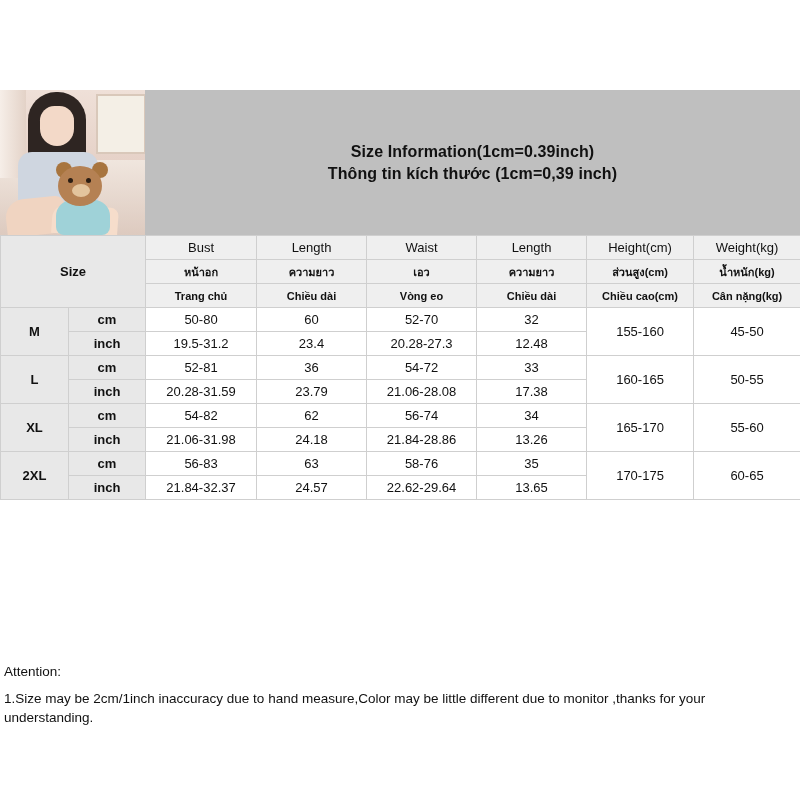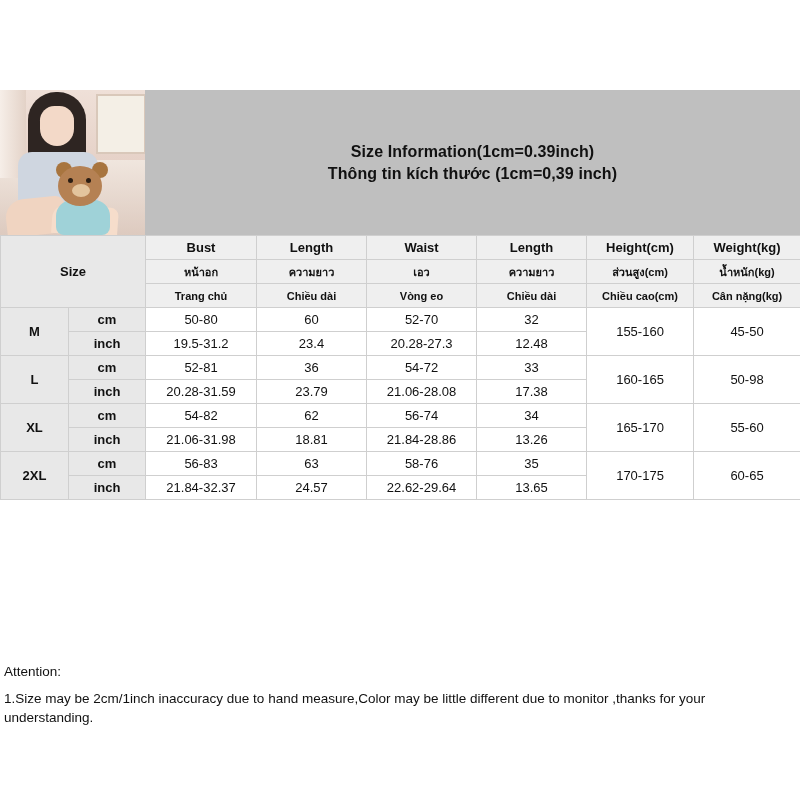--- a/index.html
+++ b/index.html
@@ -131,21 +131,21 @@
     font-weight: bold;
     font-size: 21px;
   }
   .unitcell {
     background: #e8e8e8;
     font-weight: bold;
     font-size: 12px;
   }
   .hdr {
     background: #efefef;
-    font-weight: bold;
+    font-weight: normal;
     font-size: 13.5px;
   }
   .hdr.sub {
     font-weight: bold;
     font-size: 11px;
   }
   .val {
     background: #ffffff;
     font-size: 13px;
   }
@@ -259,21 +259,21 @@
         </tr>
 
         <tr>
           <td class="sizecell" rowspan="2">L</td>
           <td class="unitcell">cm</td>
           <td class="val">52-81</td>
           <td class="val">36</td>
           <td class="val">54-72</td>
           <td class="val">33</td>
           <td class="hw" rowspan="2">160-165</td>
-          <td class="hw" rowspan="2">50-98</td>
+          <td class="hw" rowspan="2">50-55</td>
         </tr>
         <tr>
           <td class="unitcell">inch</td>
           <td class="val">20.28-31.59</td>
           <td class="val">23.79</td>
           <td class="val">21.06-28.08</td>
           <td class="val">17.38</td>
         </tr>
 
         <tr>
@@ -282,21 +282,21 @@
           <td class="val">54-82</td>
           <td class="val">62</td>
           <td class="val">56-74</td>
           <td class="val">34</td>
           <td class="hw" rowspan="2">165-170</td>
           <td class="hw" rowspan="2">55-60</td>
         </tr>
         <tr>
           <td class="unitcell">inch</td>
           <td class="val">21.06-31.98</td>
-          <td class="val">18.81</td>
+          <td class="val">24.18</td>
           <td class="val">21.84-28.86</td>
           <td class="val">13.26</td>
         </tr>
 
         <tr>
           <td class="sizecell" rowspan="2">2XL</td>
           <td class="unitcell">cm</td>
           <td class="val">56-83</td>
           <td class="val">63</td>
           <td class="val">58-76</td>

